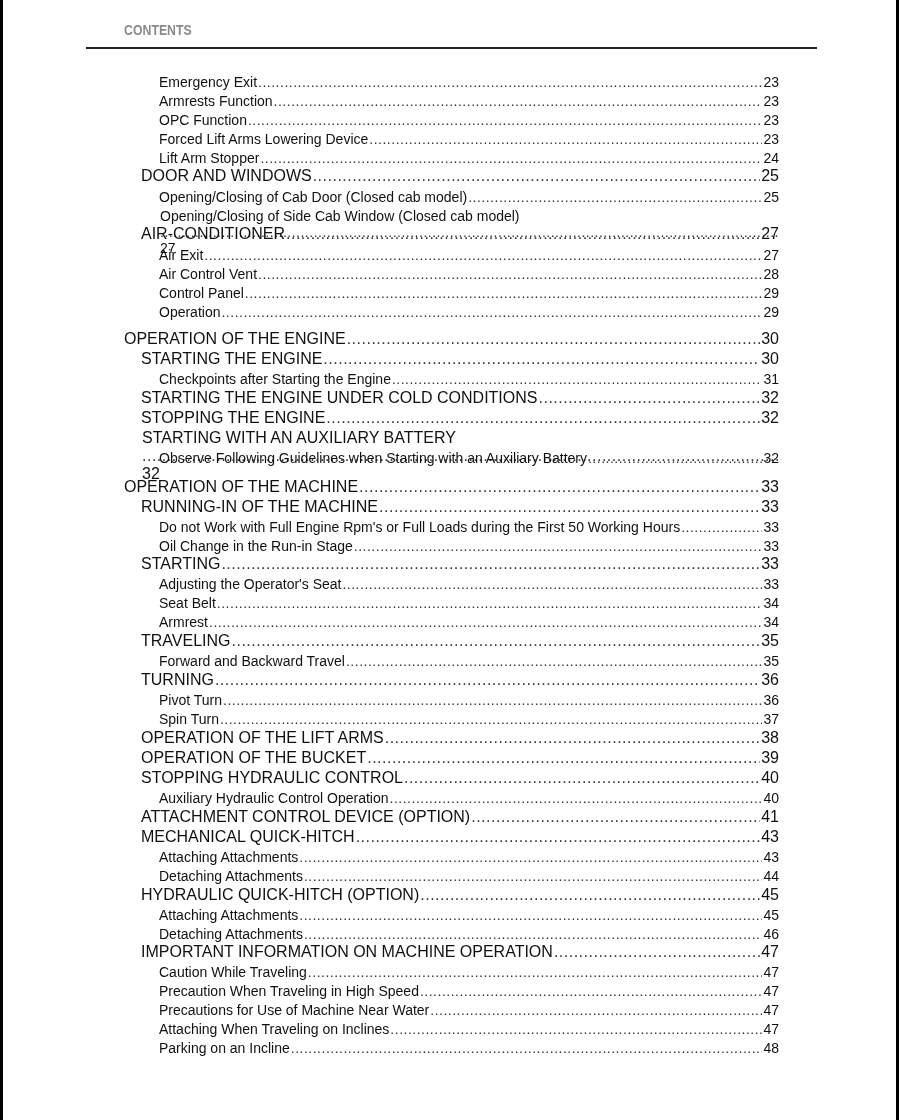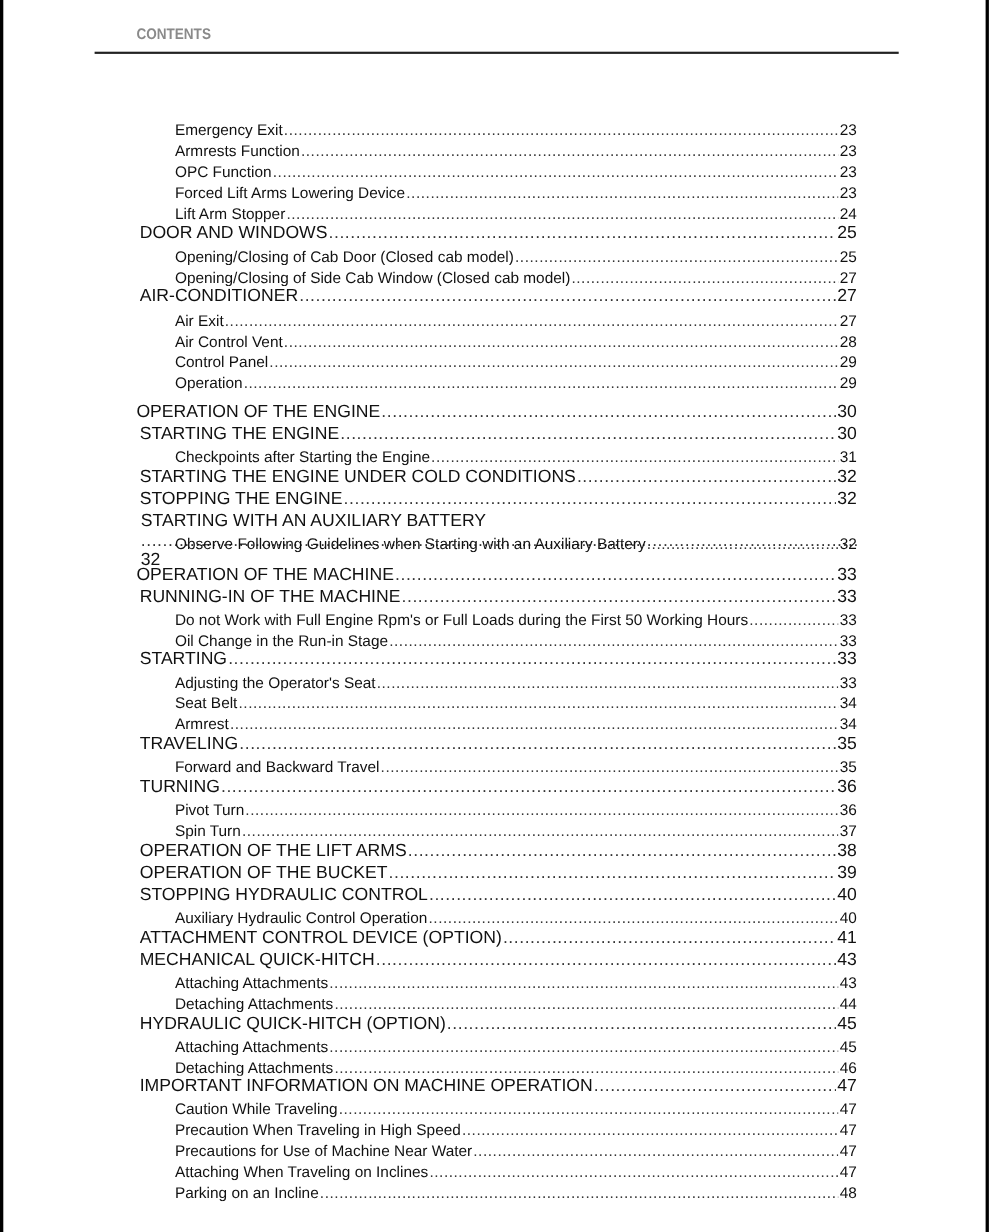--- a/index.html
+++ b/index.html
@@ -39,34 +39,34 @@
   }
   .entry {
     position: absolute;
     display: flex;
     align-items: baseline;
     right: 117px;
     color: #111;
     white-space: nowrap;
     overflow: hidden;
   }
-  .entry .title { flex: 0 0 auto; margin-top: 36px; }
+  .entry .title { flex: 0 0 auto; }
   .entry .leader {
     flex: 1 1 auto;
     overflow: hidden;
     margin: 0 1px;
     color: #333;
   }
   .entry .leader::after {
     content: "..................................................................................................................................................................................................................................................................................";
     letter-spacing: 0.5px;
   }
   .entry .page-num { flex: 0 0 auto; }
   .lvl1 { left: 121px; font-size: 16px; }
-  .lvl2 { left: 124px; font-size: 16px; }
+  .lvl2 { left: 138px; font-size: 16px; }
   .lvl3 { left: 156px; font-size: 14px; }
   .lvl1 .page-num, .lvl2 .page-num { font-size: 16px; }
   .lvl3 .page-num { font-size: 14px; }
   .entry .title, .entry .page-num {
     display: inline-block;
   }
 </style>
 </head>
 <body>
 
@@ -102,21 +102,21 @@
       <div class="entry lvl2" style="top: 96px;">
         <span class="title">DOOR AND WINDOWS</span>
         <span class="leader"></span>
         <span class="page-num">25</span>
       </div>
       <div class="entry lvl3" style="top: 118px;">
         <span class="title">Opening/Closing of Cab Door (Closed cab model)</span>
         <span class="leader"></span>
         <span class="page-num">25</span>
       </div>
-      <div class="entry lvl3" style="top: 137px;">
+      <div class="entry lvl3" style="top: 137px; flex-direction: column;">
         <span class="title">Opening/Closing of Side Cab Window (Closed cab model)</span>
         <span class="leader"></span>
         <span class="page-num">27</span>
       </div>
       <div class="entry lvl2" style="top: 154px;">
         <span class="title">AIR-CONDITIONER</span>
         <span class="leader"></span>
         <span class="page-num">27</span>
       </div>
       <div class="entry lvl3" style="top: 176px;">

